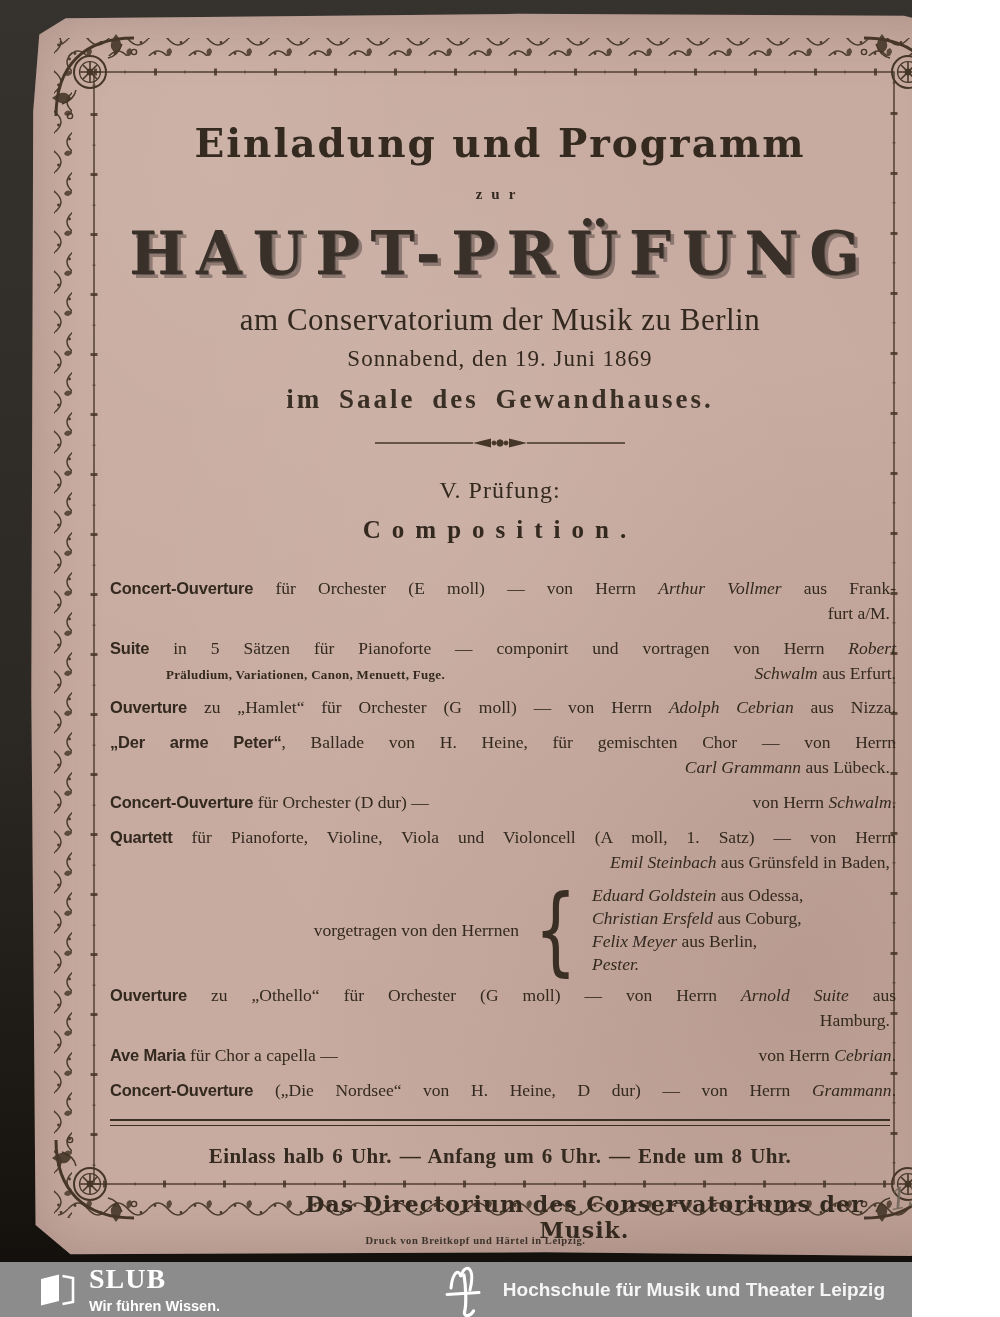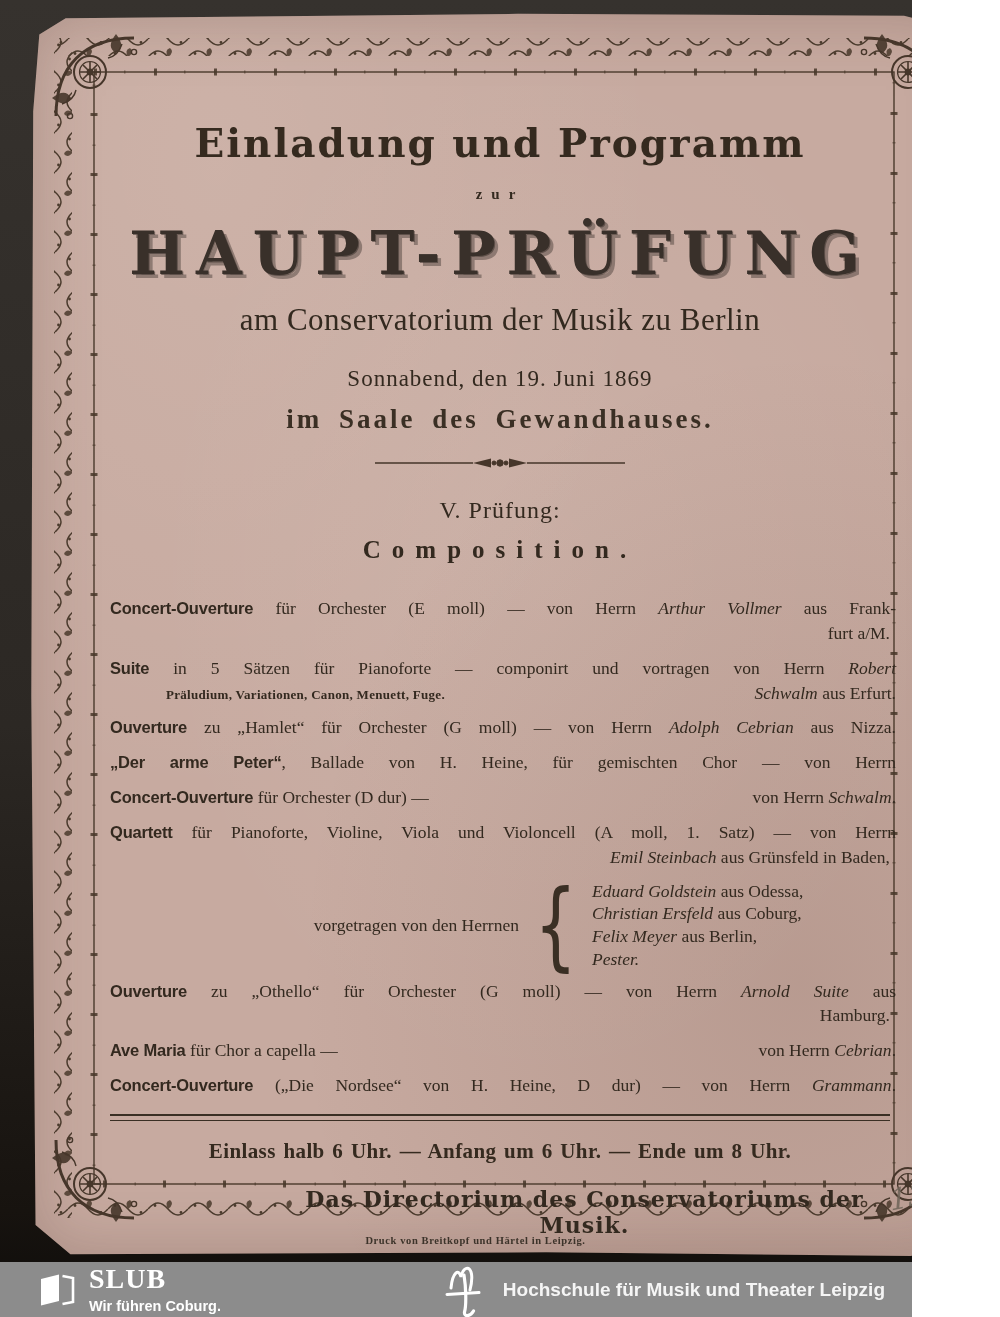--- a/index.html
+++ b/index.html
@@ -18,21 +18,21 @@
   .frame{position:absolute;left:0;top:0;pointer-events:none;}
   
   .content{position:absolute;left:70px;right:68px;top:64px;text-align:center;}
   .blackletter{font-family:"DejaVu Serif",serif;font-weight:bold;}
   .h-line1{font-size:39px;letter-spacing:2px;margin-top:44px;color:#352a1f;}
   .zur{font-size:15px;letter-spacing:9px;margin-top:20px;font-weight:bold;}
   .main-title{margin:16px 0 0;font-family:"DejaVu Serif",serif;font-weight:800;
     font-size:59px;letter-spacing:11px;color:#39302a;
     text-shadow:4px 4px 0 rgba(57,48,42,.42),1px 1px 0 rgba(57,48,42,.55);}
   .subtitle{font-size:31px;margin-top:14px;letter-spacing:.5px;}
-  .dateline{font-size:23px;margin-top:28px;letter-spacing:1px;}
+  .dateline{font-size:23px;margin-top:8px;letter-spacing:1px;}
   .venue{font-size:27px;font-weight:bold;margin-top:12px;letter-spacing:3px;word-spacing:7px;color:#3a2f24;}
   .divider{margin:20px auto 0;display:block;}
   .sec-heading{font-size:24px;margin-top:26px;letter-spacing:1px;}
   .sec-subheading{font-size:25px;font-weight:bold;letter-spacing:11px;margin-top:12px;}
   
   .program{text-align:left;margin-top:32px;padding:0 6px 0 12px;font-size:17.5px;line-height:1.42;}
   .item{margin:0 0 10px;}
   .lead{font-family:"Liberation Sans",sans-serif;font-weight:bold;font-size:16.5px;letter-spacing:-.2px;}
   .item em{font-family:"Liberation Serif",serif;}
   .fill{display:block;text-align:justify;text-align-last:justify;}
@@ -148,20 +148,21 @@
               <span><em>Schwalm</em><span> aus Erfurt.</span></span>
             </span>
         </p>
 
         <p class="item">
           <span class="fill"><b class="lead">Ouverture</b><span> zu „Hamlet“ für Orchester (G moll) — von Herrn </span><em>Adolph Cebrian</em><span> aus Nizza.</span></span>
         </p>
 
         <p class="item">
           <span class="fill"><b class="lead">„Der arme Peter“</b><span>, Ballade von H. Heine, für gemischten Chor — von Herrn</span></span>
+          <span class="l2r"><em>Carl Grammann</em><span> aus Lübeck.</span></span>
         </p>
 
         <p class="item row">
           <span><b class="lead">Concert-Ouverture</b><span> für Orchester (D dur) —</span></span>
           <span><span>von Herrn </span><em>Schwalm</em><span>.</span></span>
         </p>
 
         <p class="item">
           <span class="fill"><b class="lead">Quartett</b><span> für Pianoforte, Violine, Viola und Violoncell (A moll, 1. Satz) — von Herrn</span></span>
           <span class="l2r"><em>Emil Steinbach</em><span> aus Grünsfeld in Baden,</span></span>
@@ -202,21 +203,21 @@
   </div>
 
   <div class="viewer-bar">
     <div class="slub">
       <svg width="38" height="36" viewBox="0 0 38 36">
         <path d="M3 7 L21 2.5 L21 29 L3 33.5 Z" fill="#fff"></path>
         <path d="M24.5 4 L35 6 L35 30 L24.5 32" fill="none" stroke="#fff" stroke-width="2.6"></path>
       </svg>
       <div class="slub-text">
         <span class="slub-name">SLUB</span>
-        <span class="slub-tag">Wir führen Coburg.</span>
+        <span class="slub-tag">Wir führen Wissen.</span>
       </div>
     </div>
     <div class="partner">
       <svg width="48" height="54" viewBox="0 0 48 54" style="overflow:visible">
         <g stroke="#fff" fill="none" stroke-linecap="round">
           <path d="M14 25 C15.5 9 22 5 24 14 C26 4 33 2 34.5 11 C35.5 17 34 23 33 27" stroke-width="3"></path>
           <path d="M27 12 C29 24 29.5 42 27.5 49 C26.8 54 33 54 36.5 48" stroke-width="3.2"></path>
           <path d="M10 31.5 L42 29.5" stroke-width="3"></path>
         </g>
       </svg>

